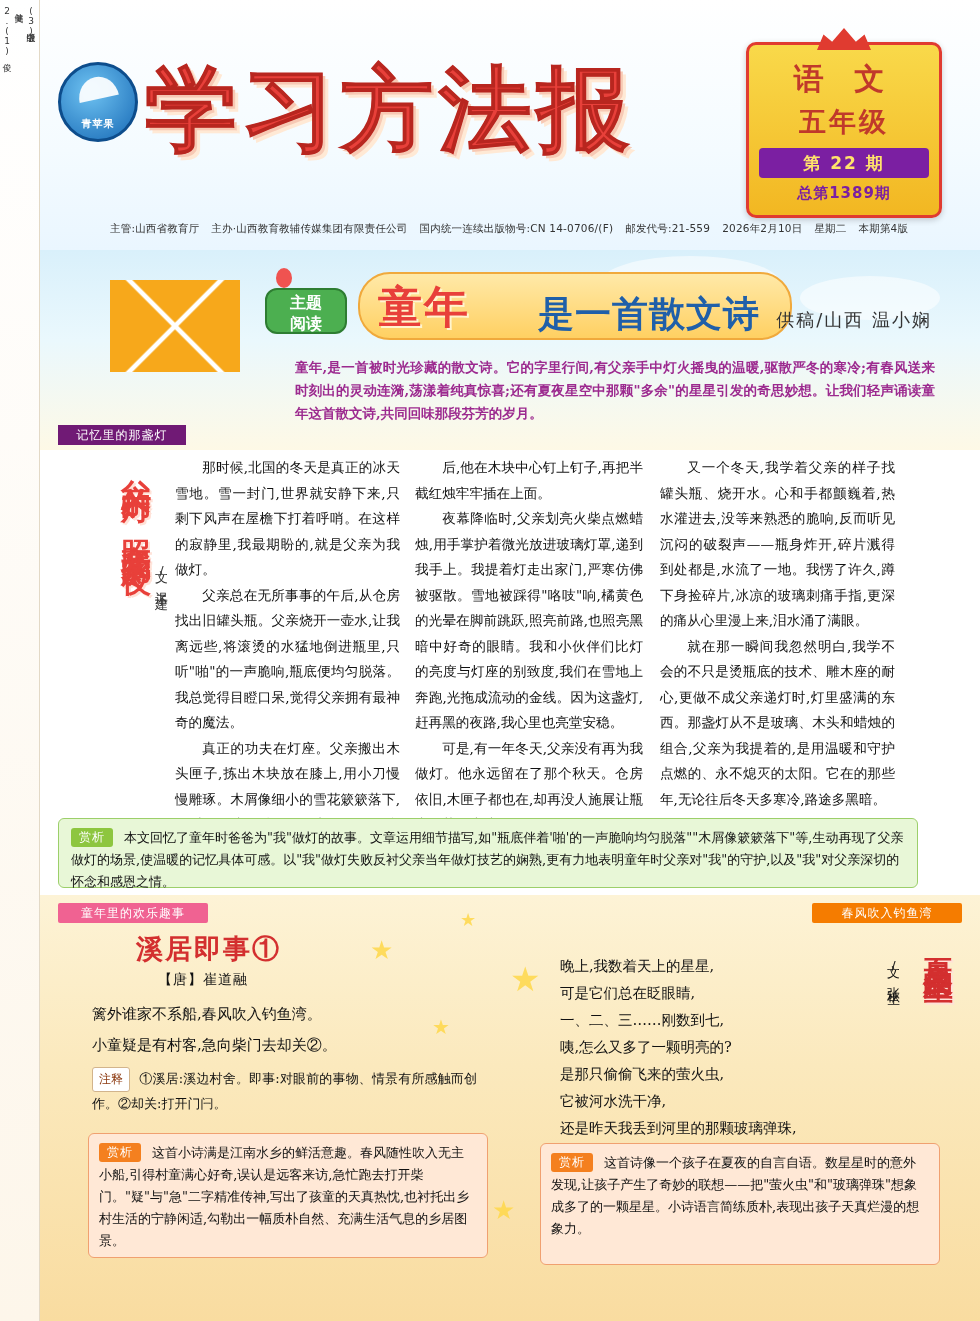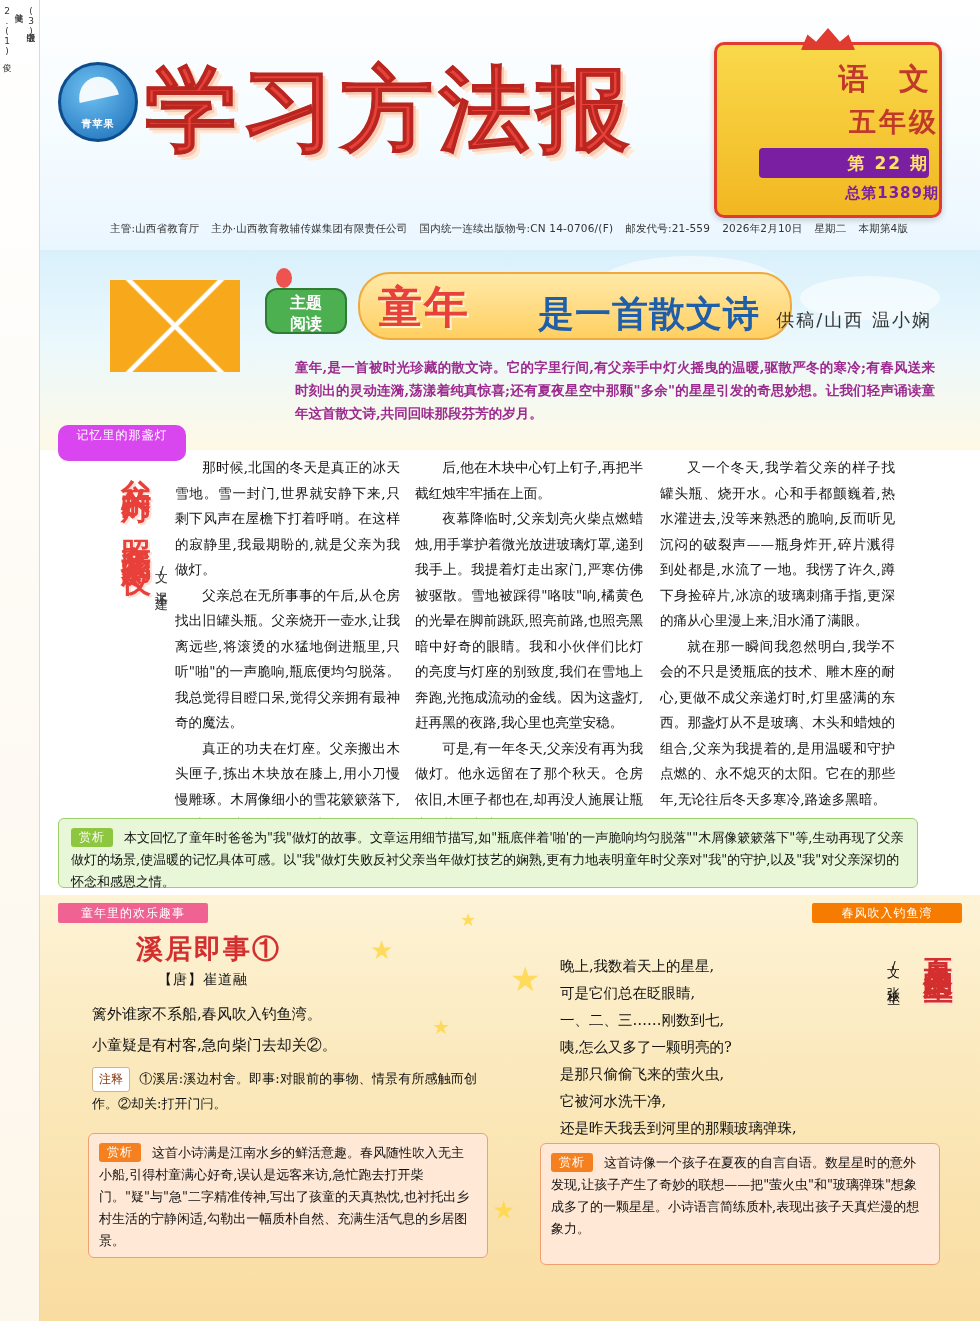--- a/index.html
+++ b/index.html
@@ -48,22 +48,21 @@
     font-size:92px;font-weight:bold;letter-spacing:6px;
     color:#e8403a;
     text-shadow:3px 3px 0 #f7c9b4, 6px 6px 0 #ffe9d5;
     -webkit-text-stroke:1px #b8261f;
   }
   .grade-box{
     position:absolute;right:38px;top:42px;width:190px;height:170px;
     background:linear-gradient(180deg,#f9d94a,#f2b722);
     border:3px solid #e03b30;border-radius:10px;
     box-shadow:0 2px 6px rgba(0,0,0,.2);
-    text-align:right;
-    padding-left:32px;
+    text-align:center;
   }
   .crown{
     position:absolute;left:50%;top:-17px;transform:translateX(-50%);
     width:54px;height:22px;background:#e03b30;
     clip-path:polygon(0% 100%,12% 30%,28% 62%,50% 0%,72% 62%,88% 30%,100% 100%);
   }
   .grade-box .subj{margin-top:14px;font-size:30px;font-weight:bold;color:#c0392b;letter-spacing:10px;font-family:"DejaVu Serif",serif;}
   .grade-box .grade{margin-top:4px;font-size:27px;font-weight:bold;color:#c0392b;letter-spacing:3px;font-family:"DejaVu Serif",serif;}
   .grade-box .issue-bar{
     margin:8px 10px 0;height:30px;background:#7b1fa2;border-radius:4px;
@@ -115,23 +114,23 @@
     font-family:"DejaVu Serif",serif;letter-spacing:1px;
   }
   .byline-top{position:absolute;right:48px;top:58px;font-size:18px;color:#333;letter-spacing:2px;}
   .lead{
     position:absolute;left:255px;top:106px;width:640px;
     font-size:13.5px;line-height:23px;color:#9c2a8f;font-weight:bold;
     font-family:"DejaVu Serif",serif;text-align:justify;
   }
   
   .art-tag{
-    position:absolute;left:58px;top:425px;width:128px;height:36px;
-    background:#d946ef;color:#fff;font-size:12px;line-height:20px;text-align:center;
-    border-radius:10px;letter-spacing:1px;
+    position:absolute;left:58px;top:425px;width:128px;height:20px;
+    background:#701a75;color:#fff;font-size:12px;line-height:20px;text-align:center;
+    border-radius:0;letter-spacing:1px;
   }
   .vtitle{
     position:absolute;left:62px;top:455px;width:100px;height:350px;
     writing-mode:vertical-rl;text-orientation:upright;
     font-family:"DejaVu Serif",serif;font-size:30px;font-weight:bold;color:#e8403a;
     letter-spacing:5px;line-height:52px;
     text-shadow:2px 2px 0 #ffe2d8;
   }
   .vauthor{
     position:absolute;left:152px;top:560px;height:170px;

